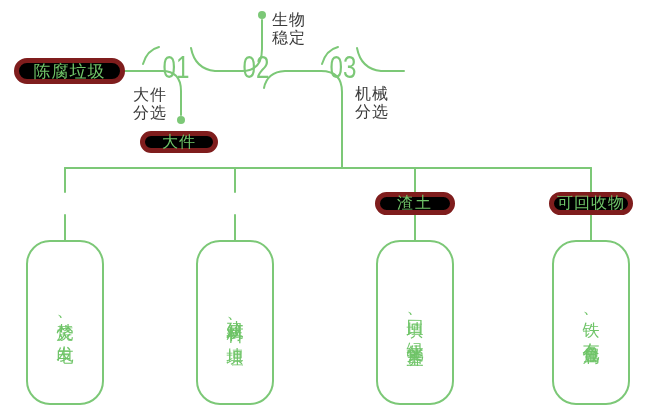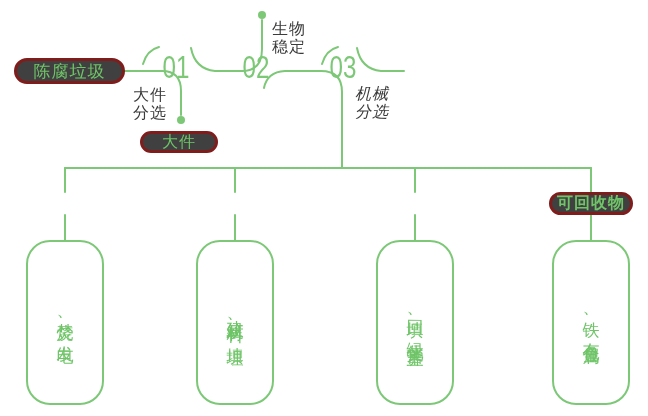--- a/index.html
+++ b/index.html
@@ -5,48 +5,48 @@
   html,body{margin:0;padding:0;background:#ffffff;}
   #canvas{
     position:relative;width:648px;height:416px;background:#ffffff;
     font-family:"Liberation Sans",sans-serif;overflow:hidden;
   }
   #wires{position:absolute;left:0;top:0;width:648px;height:416px;}
   .ln{fill:none;stroke:#7cc877;stroke-width:2;stroke-linecap:round;}
   .dot{fill:#7cc877;stroke:none;}
 
   .pill{
-    position:absolute;box-sizing:border-box;border:3px solid #7f1d1d;
+    position:absolute;box-sizing:border-box;border:5px solid #7f1d1d;
     color:#6fc468;display:flex;align-items:center;justify-content:center;
-    background:#404040;letter-spacing:1px;
+    background:#000000;letter-spacing:1px;
   }
   .pill.root{left:14px;top:58px;width:111px;height:26px;border-radius:14px;font-size:17px;}
   .pill.large{left:140px;top:131px;width:78px;height:22px;border-radius:12px;font-size:16px;}
   .pill.cat{top:192px;height:23px;border-radius:13px;font-size:16px;}
   .pill.cat.c1{left:23px;width:84px;}
   .pill.cat.c2{left:192px;width:86px;}
   .pill.cat.c3{left:375px;width:80px;letter-spacing:2px;}
-  .pill.cat.c4{left:549px;width:84px;font-weight:bold;}
+  .pill.cat.c4{left:549px;width:84px;}
 
   .num{
     position:absolute;top:52px;width:60px;text-align:center;
     font-size:31px;line-height:32px;color:#7cc877;
     transform:scaleX(0.78);transform-origin:center;
   }
   .num.n1{left:146px;}
   .num.n2{left:226px;}
   .num.n3{left:313px;}
 
   .step-label{
     position:absolute;color:#3b3b3b;font-size:16px;line-height:18px;
     white-space:pre-line;letter-spacing:1px;
   }
   .step-label.l1{left:133px;top:86px;}
-  .step-label.l2{left:272px;top:20px;}
-  .step-label.l3{left:355px;top:85px;font-style:italic;}
+  .step-label.l2{left:272px;top:11px;}
+  .step-label.l3{left:355px;top:85px;}
 
   .vbox{
     position:absolute;top:240px;width:78px;height:165px;box-sizing:border-box;
     border:2px solid #7cc877;border-radius:24px;background:#ffffff;
     display:flex;align-items:center;justify-content:center;
   }
   .vbox.c1{left:26px;}
   .vbox.c2{left:196px;}
   .vbox.c3{left:376px;}
   .vbox.c4{left:552px;}
@@ -90,20 +90,21 @@
 
   <div class="step-label l1">大件
 分选</div>
   <div class="step-label l2">生物
 稳定</div>
   <div class="step-label l3">机械
 分选</div>
 
   <div class="pill large">大件</div>
 
+  <div class="pill cat c3">渣土</div>
   <div class="pill cat c4">可回收物</div>
 
   <div class="vbox c1">
     <span>焚烧、发电</span>
   </div>
   <div class="vbox c2">
     <span>建筑材料、填埋</span>
   </div>
   <div class="vbox c3">
     <span>回填、绿化营养土</span>

